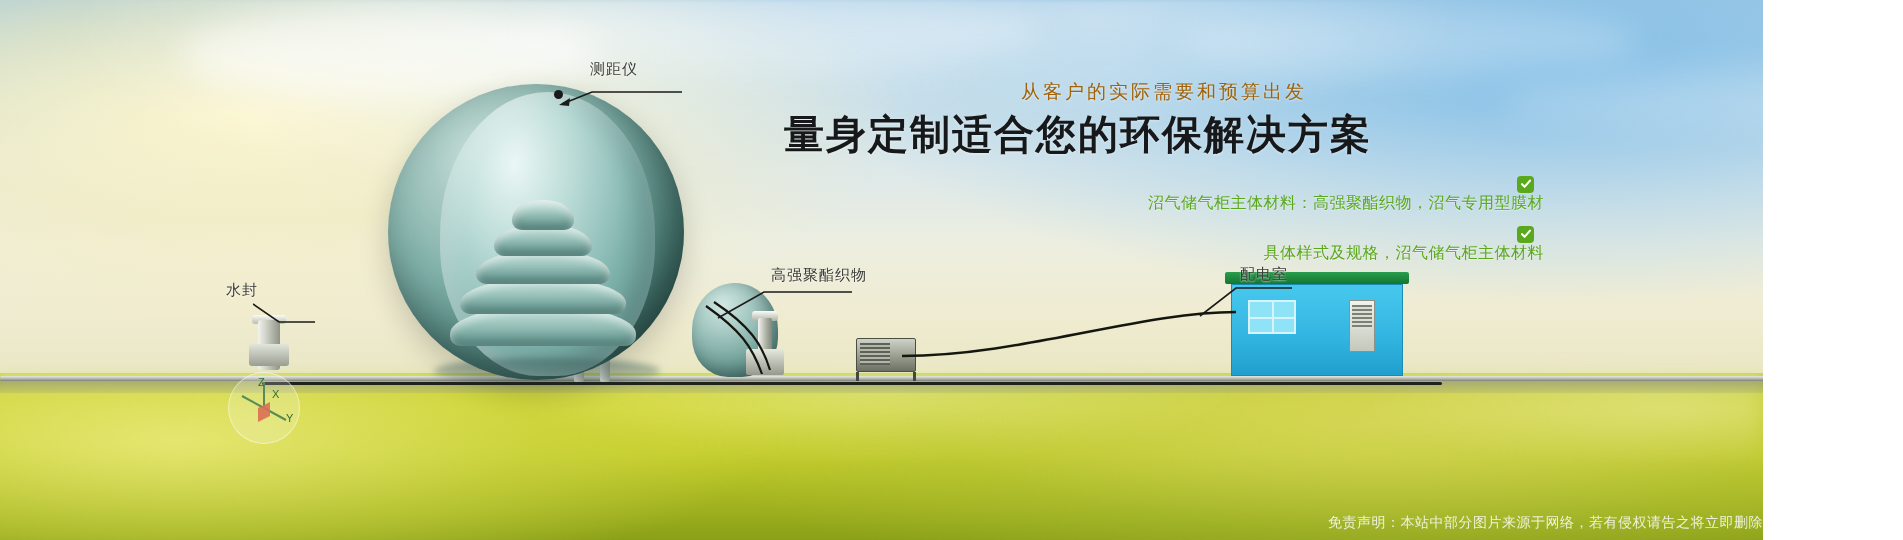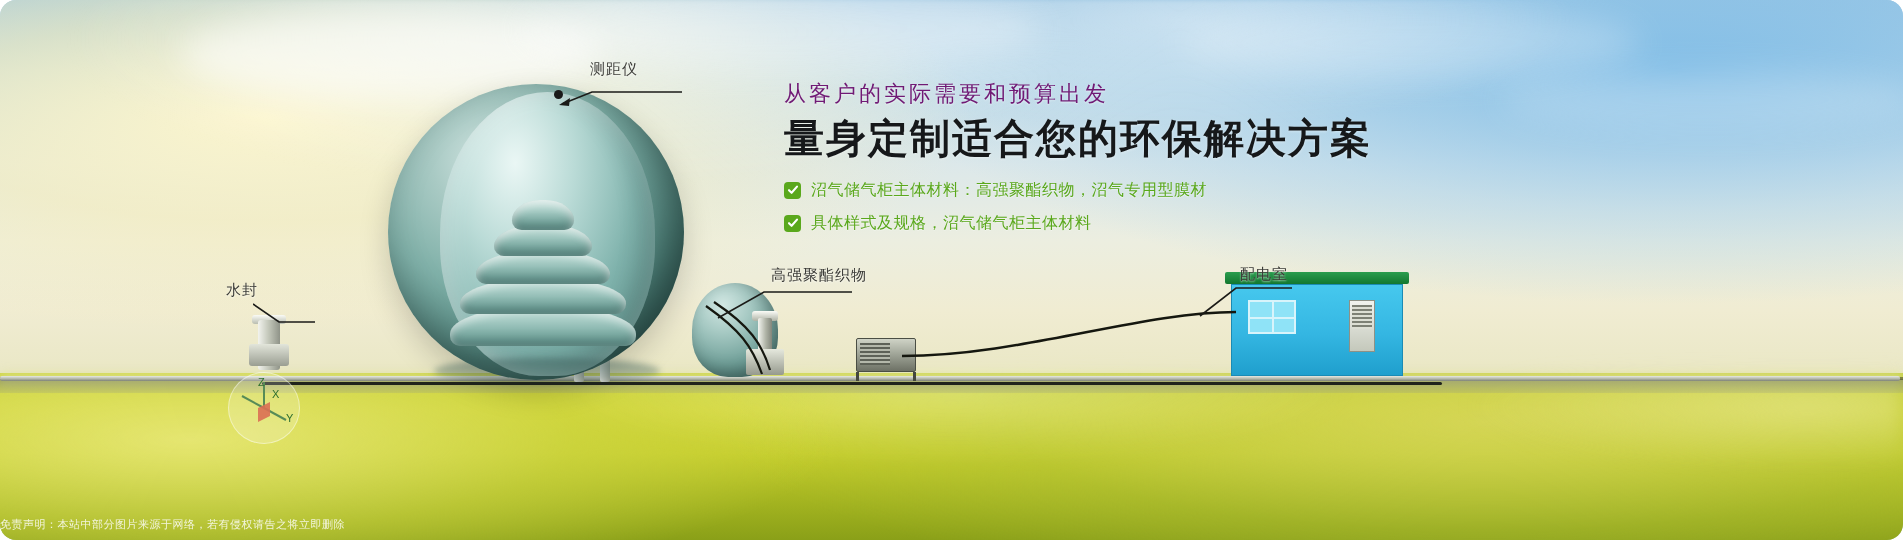--- a/index.html
+++ b/index.html
@@ -3,24 +3,23 @@
 <meta charset="utf-8">
 <style>
   * { box-sizing: border-box; margin: 0; padding: 0; }
   html, body {
     width: 1903px; height: 540px;
     overflow: hidden;
     font-family: "Liberation Sans", "DejaVu Sans", sans-serif;
   }
   .banner {
     position: relative;
-    width: 1903px; height: 540px;
+    width: 1763px; height: 540px;
     overflow: hidden;
     background: #cfe3ef;
-    border-radius: 16px;
   }
 
   
   .sky {
     position: absolute; left: 0; top: 0; width: 100%; height: 72%;
     background:
       radial-gradient(ellipse 60% 90% at 14% 30%, rgba(255,247,205,0.95) 0%, rgba(250,238,180,0.55) 30%, rgba(240,235,200,0.0) 62%),
       radial-gradient(ellipse 55% 80% at 88% 18%, rgba(120,185,230,0.85) 0%, rgba(160,205,235,0.45) 45%, rgba(200,225,240,0.0) 75%),
       linear-gradient(to bottom, #9ec7e2 0%, #bcd9e8 18%, #dce8ea 42%, #eceee0 62%, #f0ecd2 80%, #e8e6c2 100%);
   }
@@ -224,40 +223,42 @@
     color: #3b3b37;
     font-size: 15px;
     letter-spacing: 1px;
     white-space: nowrap;
     text-shadow: 0 1px 2px rgba(255,255,255,0.7);
   }
 
   
   .copy { position: absolute; left: 784px; top: 80px; width: 760px; }
   .subtitle {
-    color: #701a75;
-    font-size: 22px;
+    color: #a16207;
+    font-size: 19px;
     letter-spacing: 3px;
     line-height: 1.25;
     font-weight: 400;
     text-shadow: 0 1px 2px rgba(255,255,255,0.55);
+    text-align: center;
   }
   .headline {
     margin-top: 6px;
     color: #16181a;
     font-size: 40px;
     font-weight: 700;
     letter-spacing: 2px;
     line-height: 1.2;
     text-shadow: 0 1px 3px rgba(255,255,255,0.4);
   }
   .features { margin-top: 18px; }
   .feature {
-    display: flex; align-items: center;
+    display: flex; align-items: flex-end;
     margin-bottom: 12px;
+    flex-direction: column;
   }
   .check {
     width: 17px; height: 17px;
     border-radius: 4px;
     background: #5aa81c;
     display: inline-flex; align-items: center; justify-content: center;
     margin-right: 10px;
     flex: 0 0 auto;
   }
   .check svg { display: block; }
@@ -265,23 +266,23 @@
     color: #5aa81c;
     font-size: 16px;
     letter-spacing: 0.5px;
     white-space: nowrap;
     text-shadow: 0 1px 1px rgba(255,255,255,0.5);
   }
 
   
   .disclaimer {
     position: absolute; left: 0; bottom: 8px; width: 100%;
-    text-align: left;
+    text-align: right;
     color: rgba(255,255,255,0.82);
-    font-size: 11px;
+    font-size: 14px;
     letter-spacing: 0.5px;
   }
 </style>
 </head>
 <body>
 
 <div class="banner">
 
   <div class="sky"></div>
   <div class="sky-haze"></div>

